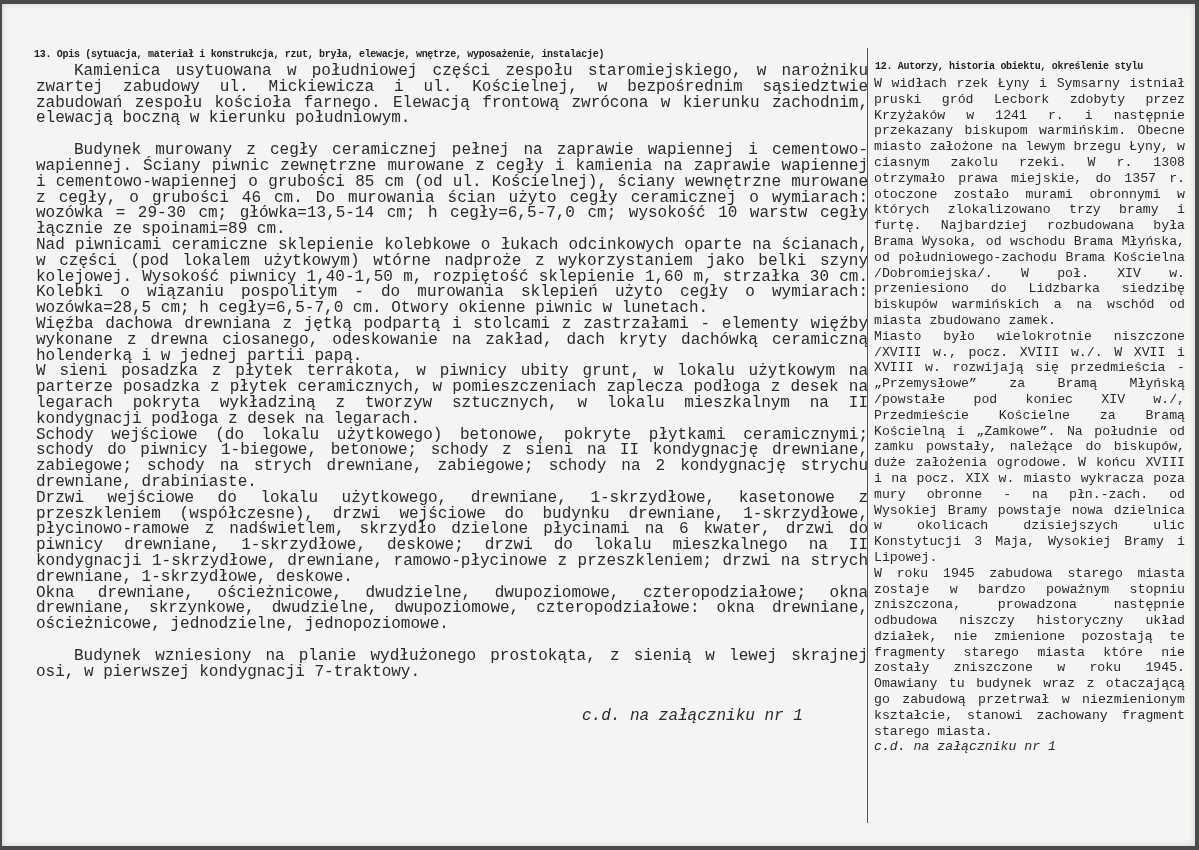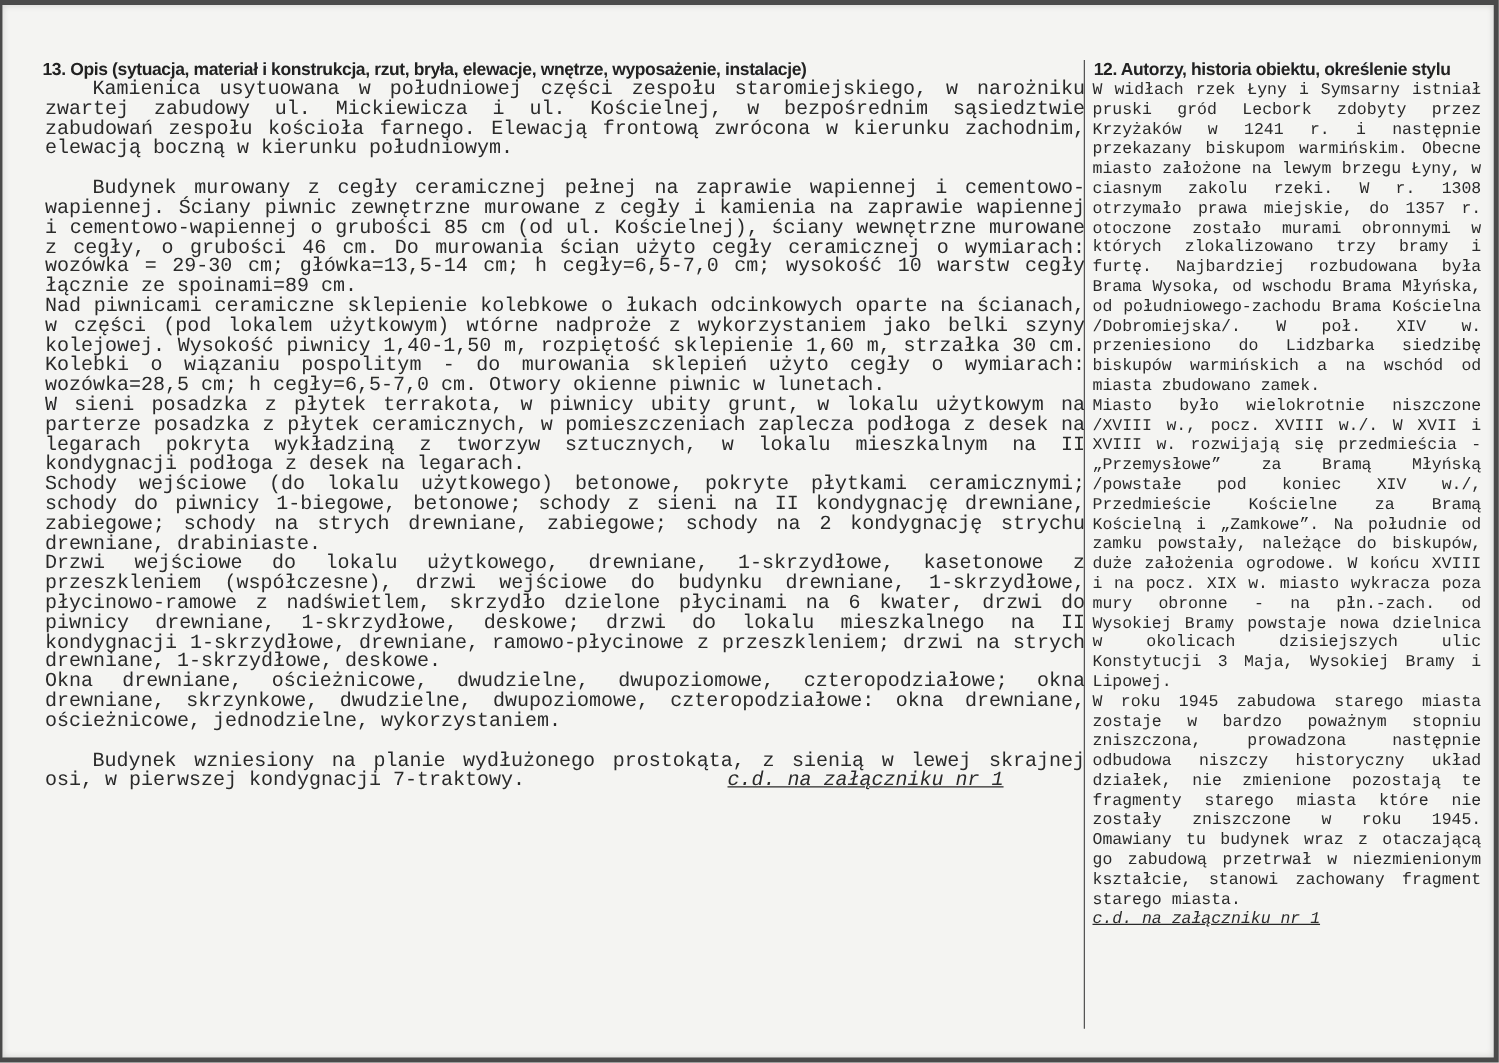--- a/index.html
+++ b/index.html
@@ -10,65 +10,66 @@
   }
   .sheet {
     position:absolute; left:2px; top:4px; width:1193px; height:842px;
     background:#f4f4f2;
     box-shadow: inset 0 0 6px rgba(0,0,0,0.15);
   }
   .col-left {
     position:absolute; left:32px; top:44px; width:834px;
   }
   .col-right {
-    position:absolute; left:869px; top:44px; width:314px;
+    position:absolute; left:869px; top:56px; width:314px;
   }
   .divider {
     position:absolute; left:865px; top:44px; width:1px; height:775px;
     background:#555;
   }
   .heading {
-    font-family:Liberation Sans, sans-serif;
-    font-size:14px; font-weight:bold; color:#222;
+    font-family:Liberation Mono, monospace;
+    font-size:10px; font-weight:bold; color:#222;
     letter-spacing:-0.3px;
     height:14px; line-height:14px; margin-bottom:2px;
     white-space:nowrap;
   }
   .col-right .heading { padding-left:4px; }
   .body {
     font-family:"Liberation Mono", monospace;
     font-size:16px; line-height:15.8px; color:#2a2a2a;
     text-align:justify;
   }
   .col-left .body { padding-left:2px; }
   .col-right .body { padding-left:3px; font-size:13.2px; }
   .para { margin:0; }
   .indent { text-indent:38px; }
   .gap { margin-top:16px; }
   .cd {
-    font-style:italic; text-decoration:underline; text-decoration-thickness:1px;
+    font-style:italic; text-decoration-thickness:1px;margin-top:44px;
   }
   .cd-left { position:absolute; left:546px; }
   .last-line { position:relative; }
 </style>
 </head>
 <body>
 
 <div class="sheet">
 
   <div class="col-left">
     <div class="heading">13. Opis (sytuacja, materiał i konstrukcja, rzut, bryła, elewacje, wnętrze, wyposażenie, instalacje)</div>
     <div class="body">
       <p class="para indent">Kamienica usytuowana w południowej części zespołu staromiejskiego, w narożniku zwartej zabudowy ul. Mickiewicza i ul. Kościelnej, w bezpośrednim sąsiedztwie zabudowań zespołu kościoła farnego. Elewacją frontową zwrócona w kierunku zachodnim, elewacją boczną w kierunku południowym.</p>
       <p class="para indent gap">Budynek murowany z cegły ceramicznej pełnej na zaprawie wapiennej i cementowo-wapiennej. Ściany piwnic zewnętrzne murowane z cegły i kamienia na zaprawie wapiennej i cementowo-wapiennej o grubości 85 cm (od ul. Kościelnej), ściany wewnętrzne murowane z cegły, o grubości 46 cm. Do murowania ścian użyto cegły ceramicznej o wymiarach: wozówka = 29-30 cm; główka=13,5-14 cm; h cegły=6,5-7,0 cm; wysokość 10 warstw cegły łącznie ze spoinami=89 cm.</p>
       <p class="para">Nad piwnicami ceramiczne sklepienie kolebkowe o łukach odcinkowych oparte na ścianach, w części (pod lokalem użytkowym) wtórne nadproże z wykorzystaniem jako belki szyny kolejowej. Wysokość piwnicy 1,40-1,50 m, rozpiętość sklepienie 1,60 m, strzałka 30 cm. Kolebki o wiązaniu pospolitym - do murowania sklepień użyto cegły o wymiarach: wozówka=28,5 cm; h cegły=6,5-7,0 cm. Otwory okienne piwnic w lunetach.</p>
+      <p class="para">Więźba dachowa drewniana z jętką podpartą i stolcami z zastrzałami - elementy więźby wykonane z drewna ciosanego, odeskowanie na zakład, dach kryty dachówką ceramiczną holenderką i w jednej partii papą.</p>
       <p class="para">W sieni posadzka z płytek terrakota, w piwnicy ubity grunt, w lokalu użytkowym na parterze posadzka z płytek ceramicznych, w pomieszczeniach zaplecza podłoga z desek na legarach pokryta wykładziną z tworzyw sztucznych, w lokalu mieszkalnym na II kondygnacji podłoga z desek na legarach.</p>
       <p class="para">Schody wejściowe (do lokalu użytkowego) betonowe, pokryte płytkami ceramicznymi; schody do piwnicy 1-biegowe, betonowe; schody z sieni na II kondygnację drewniane, zabiegowe; schody na strych drewniane, zabiegowe; schody na 2 kondygnację strychu drewniane, drabiniaste.</p>
       <p class="para">Drzwi wejściowe do lokalu użytkowego, drewniane, 1-skrzydłowe, kasetonowe z przeszkleniem (współczesne), drzwi wejściowe do budynku drewniane, 1-skrzydłowe, płycinowo-ramowe z nadświetlem, skrzydło dzielone płycinami na 6 kwater, drzwi do piwnicy drewniane, 1-skrzydłowe, deskowe; drzwi do lokalu mieszkalnego na II kondygnacji 1-skrzydłowe, drewniane, ramowo-płycinowe z przeszkleniem; drzwi na strych drewniane, 1-skrzydłowe, deskowe.</p>
-      <p class="para">Okna drewniane, ościeżnicowe, dwudzielne, dwupoziomowe, czteropodziałowe; okna drewniane, skrzynkowe, dwudzielne, dwupoziomowe, czteropodziałowe: okna drewniane, ościeżnicowe, jednodzielne, wykorzystaniem.</p>
+      <p class="para">Okna drewniane, ościeżnicowe, dwudzielne, dwupoziomowe, czteropodziałowe; okna drewniane, skrzynkowe, dwudzielne, dwupoziomowe, czteropodziałowe: okna drewniane, ościeżnicowe, jednodzielne, jednopoziomowe.</p>
       <div class="last-line gap">
         <p class="para indent">Budynek wzniesiony na planie wydłużonego prostokąta, z sienią w lewej skrajnej osi, w pierwszej kondygnacji 7-traktowy.</p>
         <span class="cd cd-left" style="top:15.8px;">c.d. na załączniku nr 1</span>
       </div>
     </div>
   </div>
 
   <div class="divider"></div>
 
   <div class="col-right">

